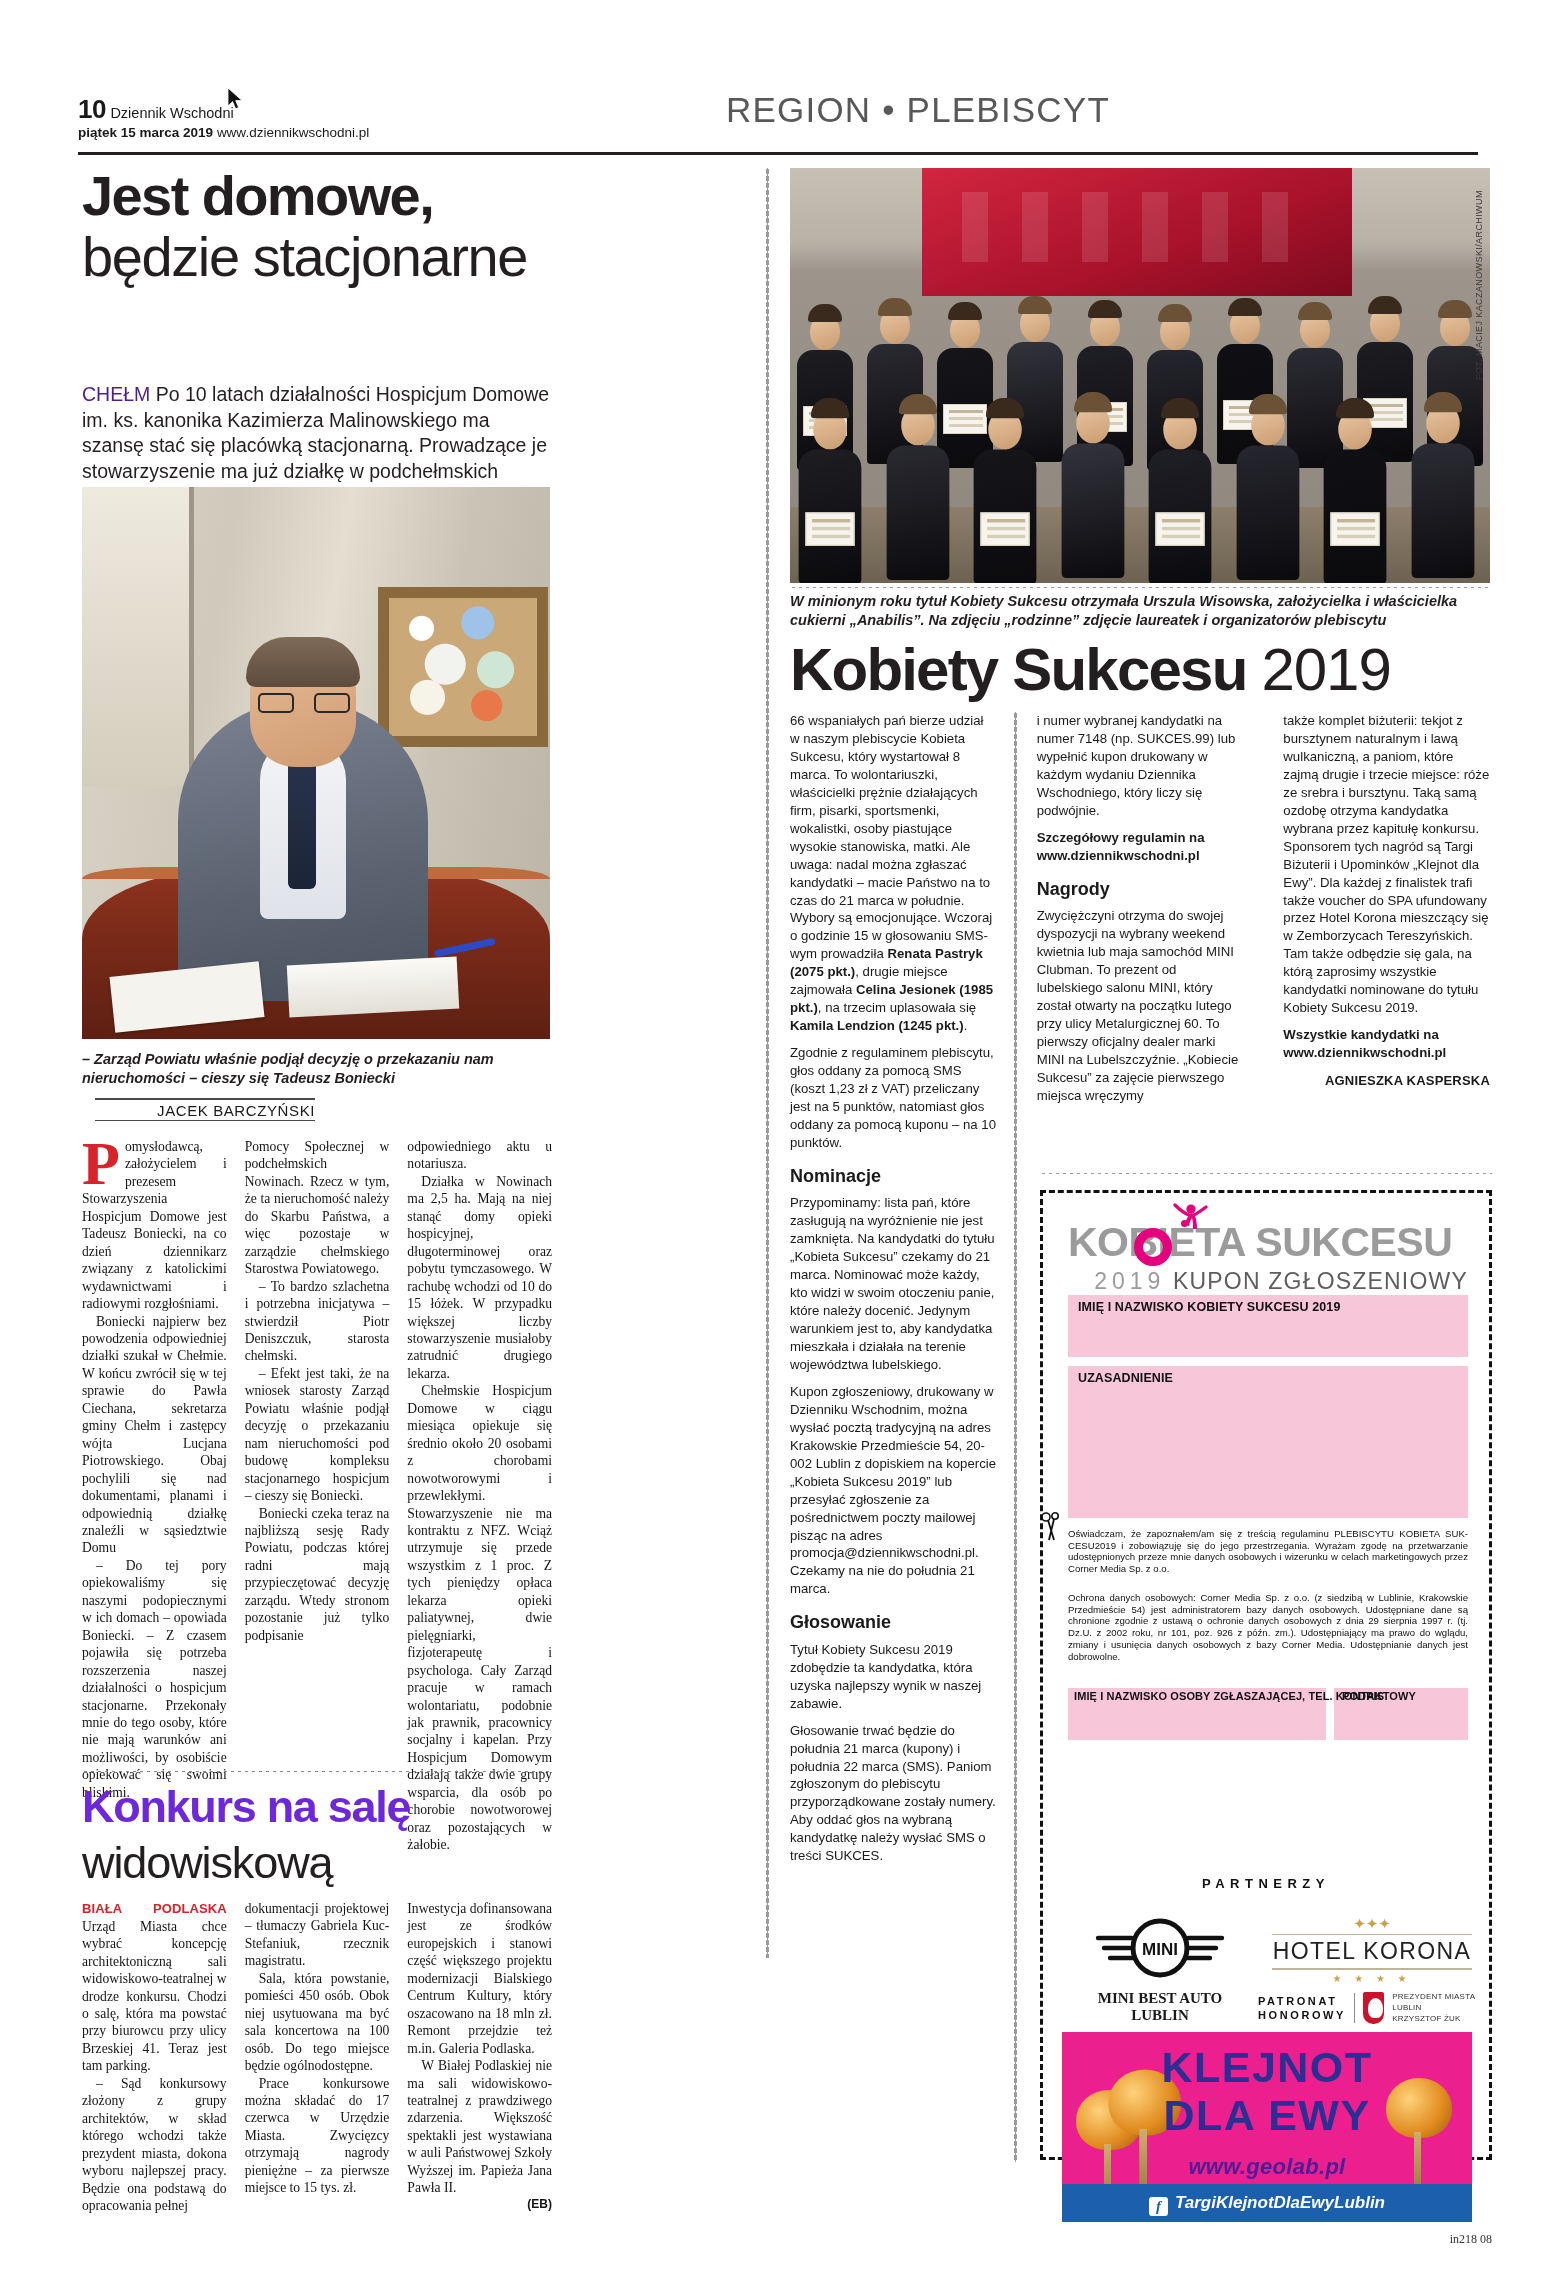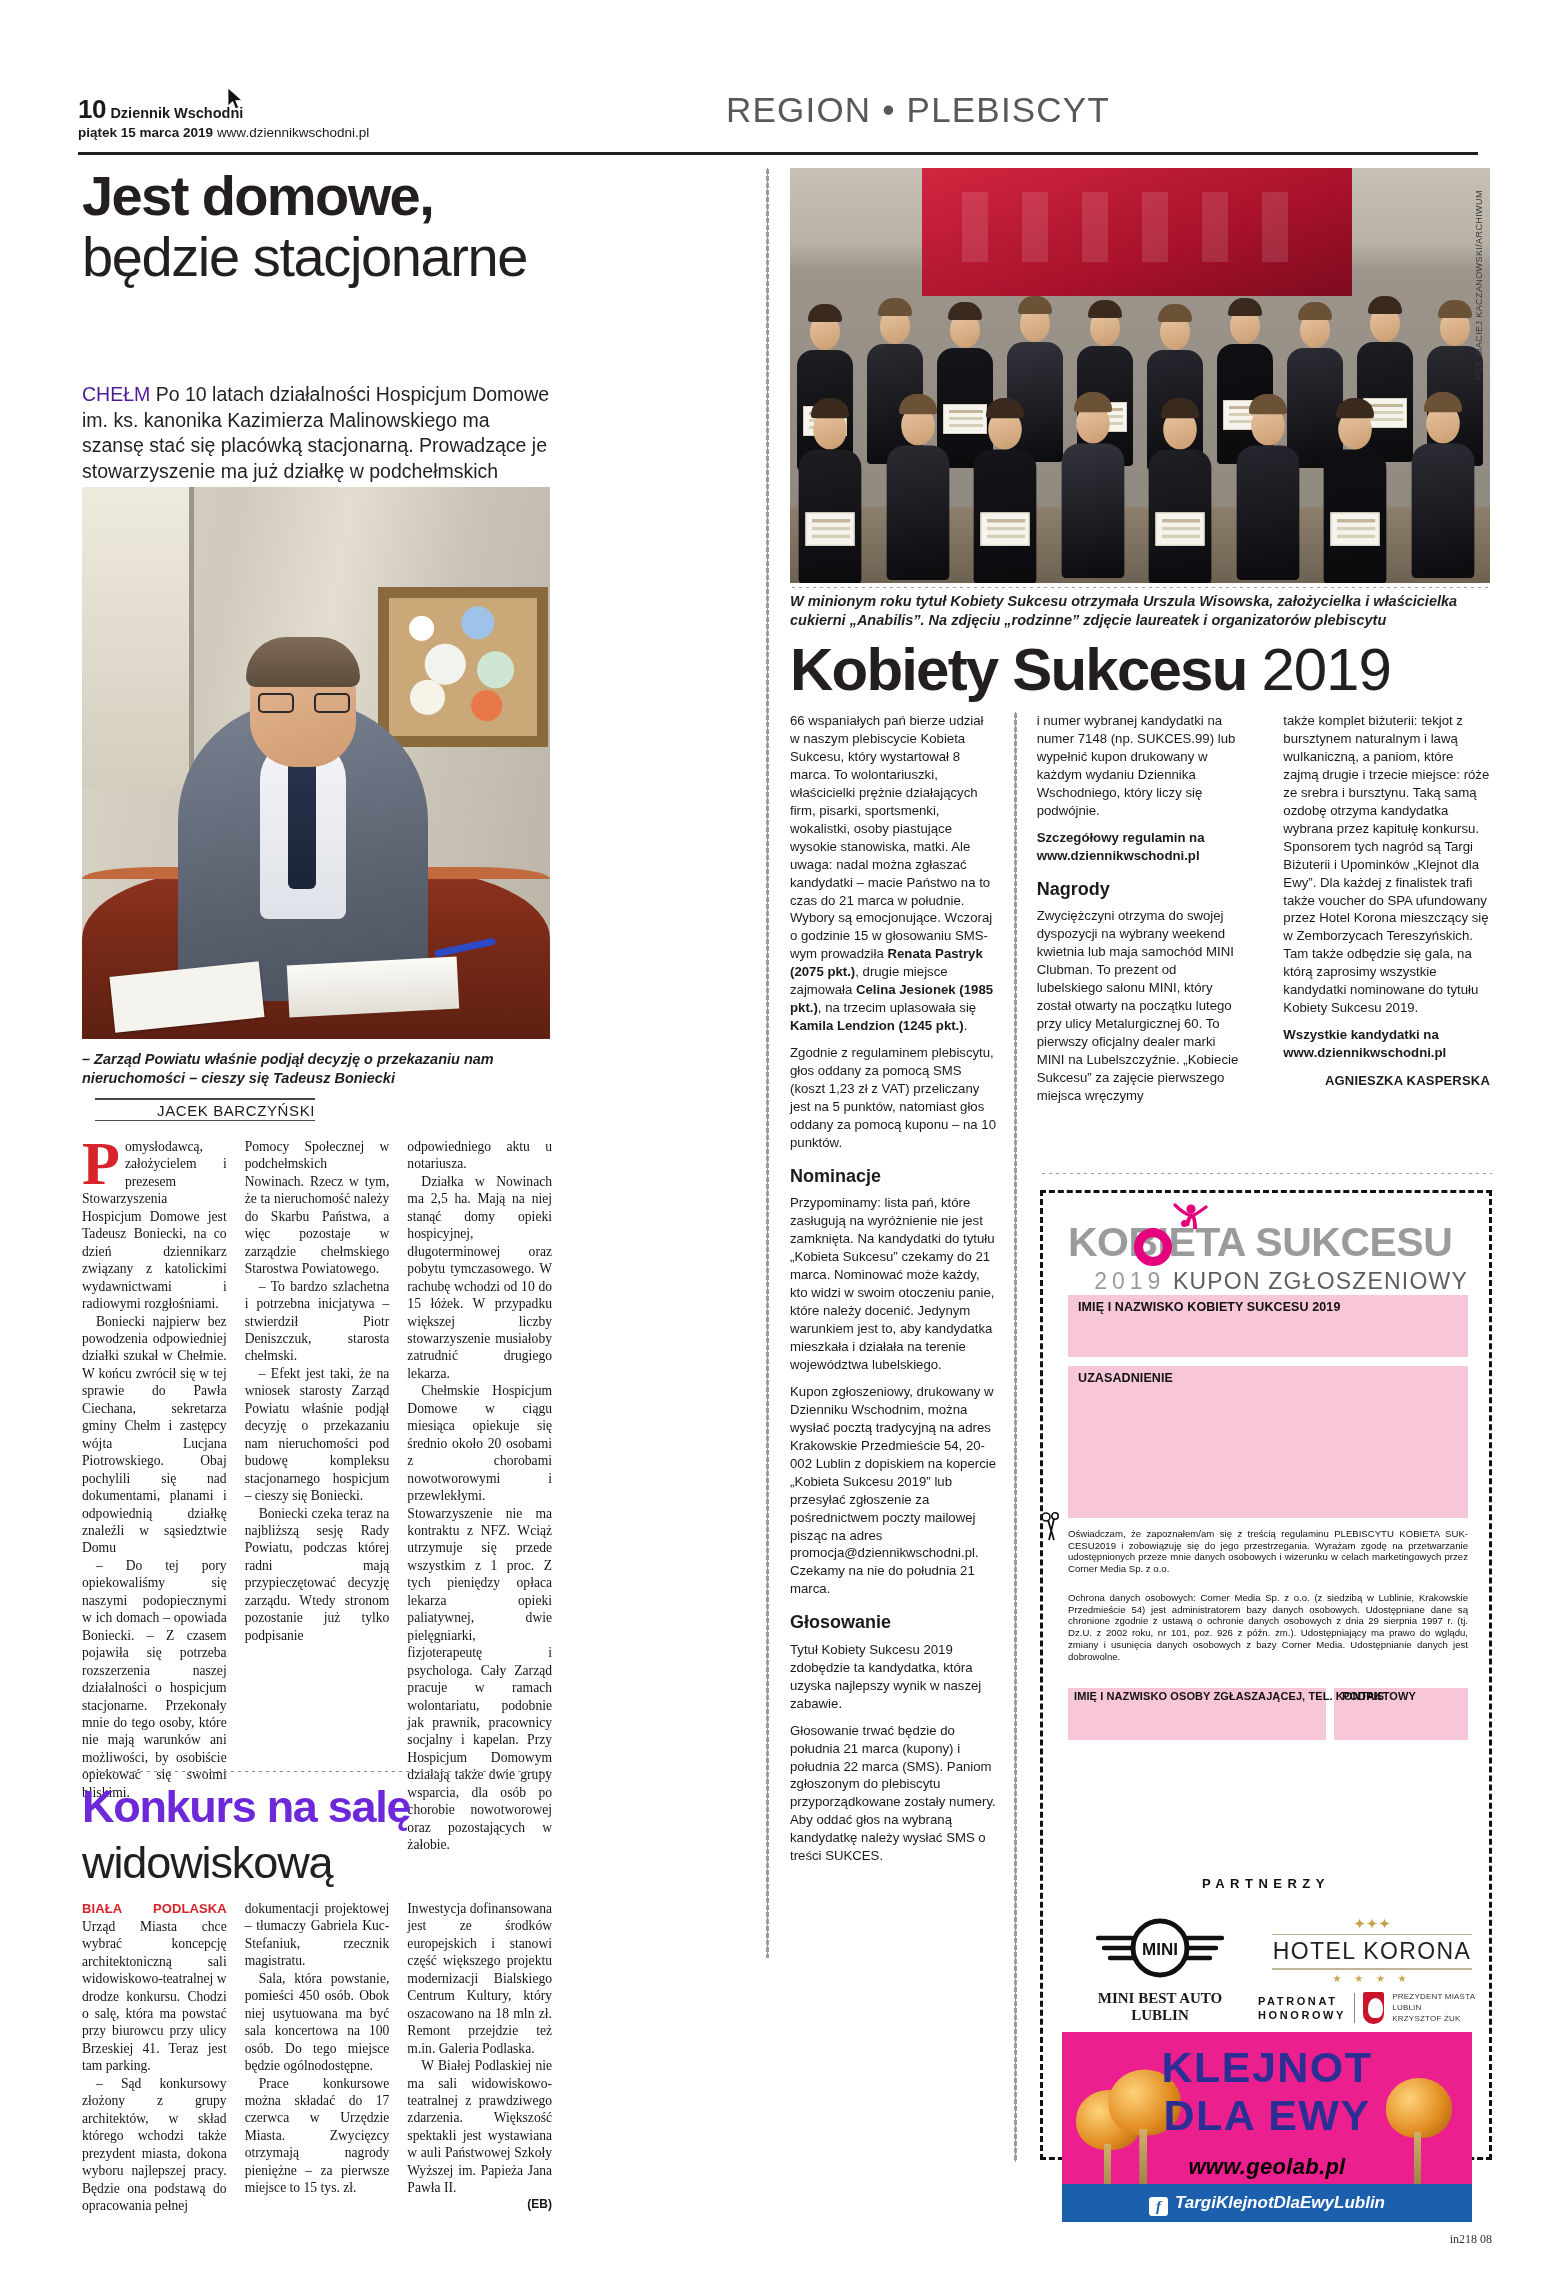--- a/index.html
+++ b/index.html
@@ -11,21 +11,21 @@
     color:#1a1a1a;
     position:relative;
     overflow:hidden;
   }
   .page { position:relative; width:1558px; height:2281px; padding:0; }
 
   
   .masthead { position:absolute; left:78px; top:95px; width:1400px; }
   .mh-left { position:absolute; left:0; top:0; width:420px; line-height:1.12; }
   .mh-num { font-weight:bold; font-size:26px; letter-spacing:-0.5px; }
-  .mh-paper { font-weight:bold; font-size:14.5px; }
+  .mh-paper { font-weight:normal; font-size:14.5px; }
   .mh-line2 { font-size:13.5px; margin-top:1px; }
   .mh-date { font-weight:bold; }
   .mh-url { font-weight:normal; }
   .mh-center { position:absolute; left:490px; top:-5px; width:700px; text-align:center;
      font-size:35px; letter-spacing:1.2px; color:#58585a; font-weight:300;
      font-family:"Liberation Sans", sans-serif; }
   .mh-rule { position:absolute; left:78px; top:152px; width:1400px; height:3px; background:#231f20; }
 
   
   .cursor { position:absolute; left:228px; top:88px; width:0; height:0; }
@@ -221,21 +221,21 @@
 
   
   .ad { position:absolute; left:1062px; top:2032px; width:410px; height:190px; overflow:hidden; }
   .ad-pink { position:absolute; inset:0 0 38px 0; background:#ec1f8f; }
   .ad-blue { position:absolute; left:0; bottom:0; width:410px; height:38px; background:#1b5fad; }
   .ad-t1 { position:absolute; left:0; top:14px; width:410px; text-align:center;
      font-size:43px; font-weight:bold; color:#2b2f93; letter-spacing:1.5px; line-height:1; }
   .ad-t2 { position:absolute; left:0; top:62px; width:410px; text-align:center;
      font-size:43px; font-weight:bold; color:#2b2f93; letter-spacing:1.5px; line-height:1; }
   .ad-url { position:absolute; left:0; top:122px; width:410px; text-align:center;
-     font-size:22px; font-style:italic; font-weight:bold; color:#000000; letter-spacing:.3px; }
+     font-size:22px; font-style:italic; font-weight:bold; color:#4c1d95; letter-spacing:.3px; }
   .ad-fb { position:absolute; left:0; bottom:6px; width:410px; text-align:center;
      font-size:17px; font-style:italic; font-weight:bold; color:#fff; }
   .fb-ic { display:inline-block; width:19px; height:19px; background:#fff; border-radius:3px;
      color:#1b5fad; font-weight:bold; font-size:15px; line-height:19px; vertical-align:-3px;
      margin-right:7px; font-family:"Liberation Serif", serif; }
   .rose { position:absolute; width:90px; height:130px; }
   .rose .bud { position:absolute; top:0; left:10px; width:66px; height:60px;
      background:radial-gradient(circle at 35% 35%, #ffd27a, #e08a1e 60%, #9c5a10);
      border-radius:50% 50% 46% 46%; }
   .rose .stem { position:absolute; top:54px; left:38px; width:7px; height:74px;

